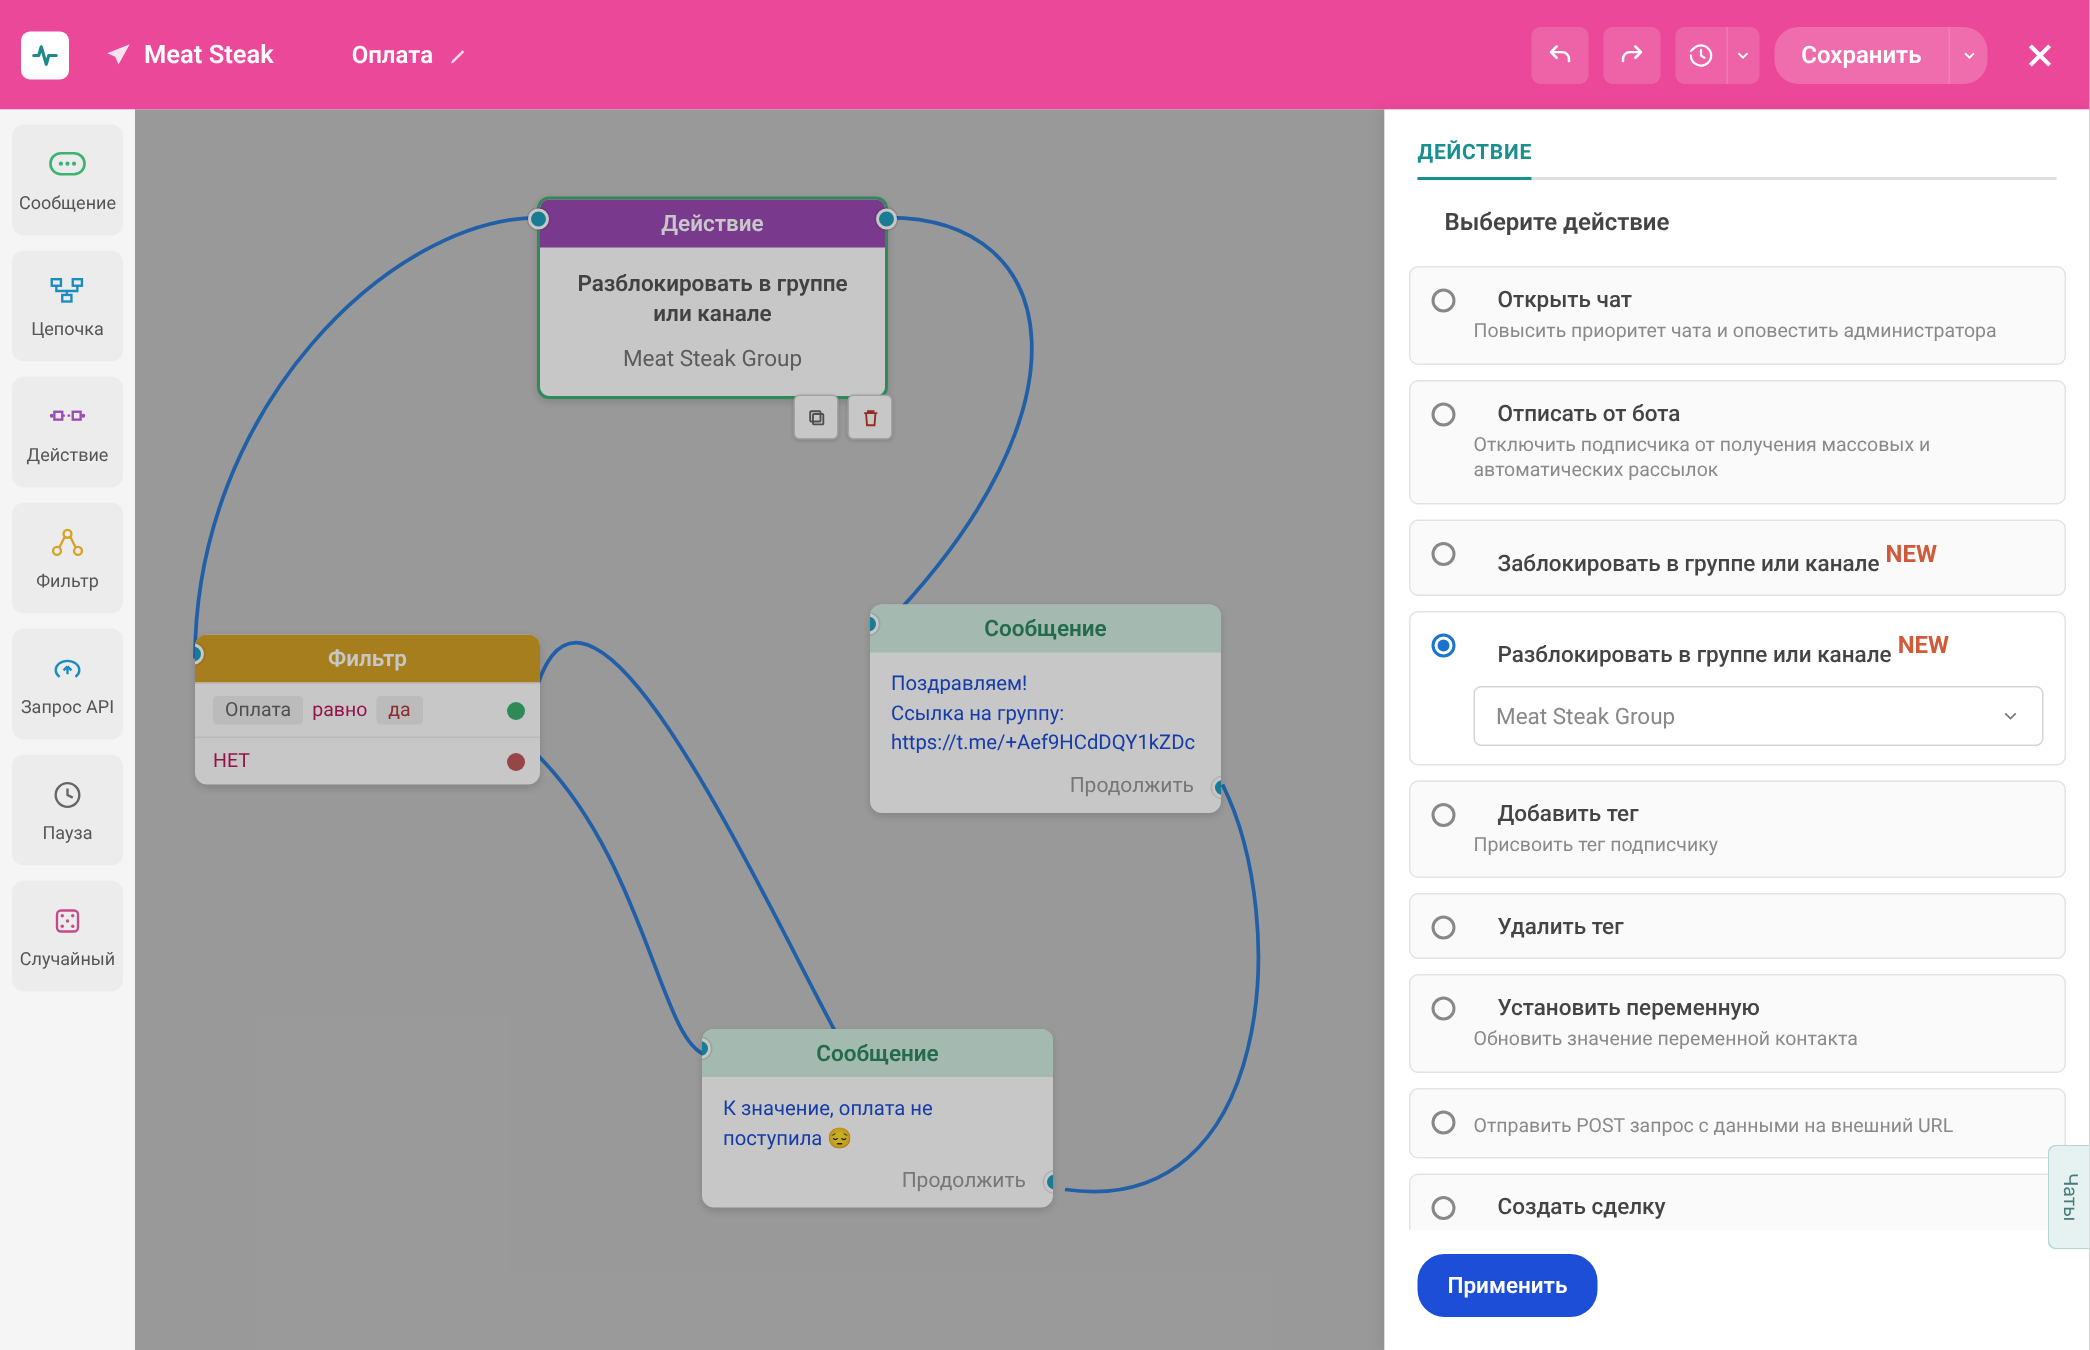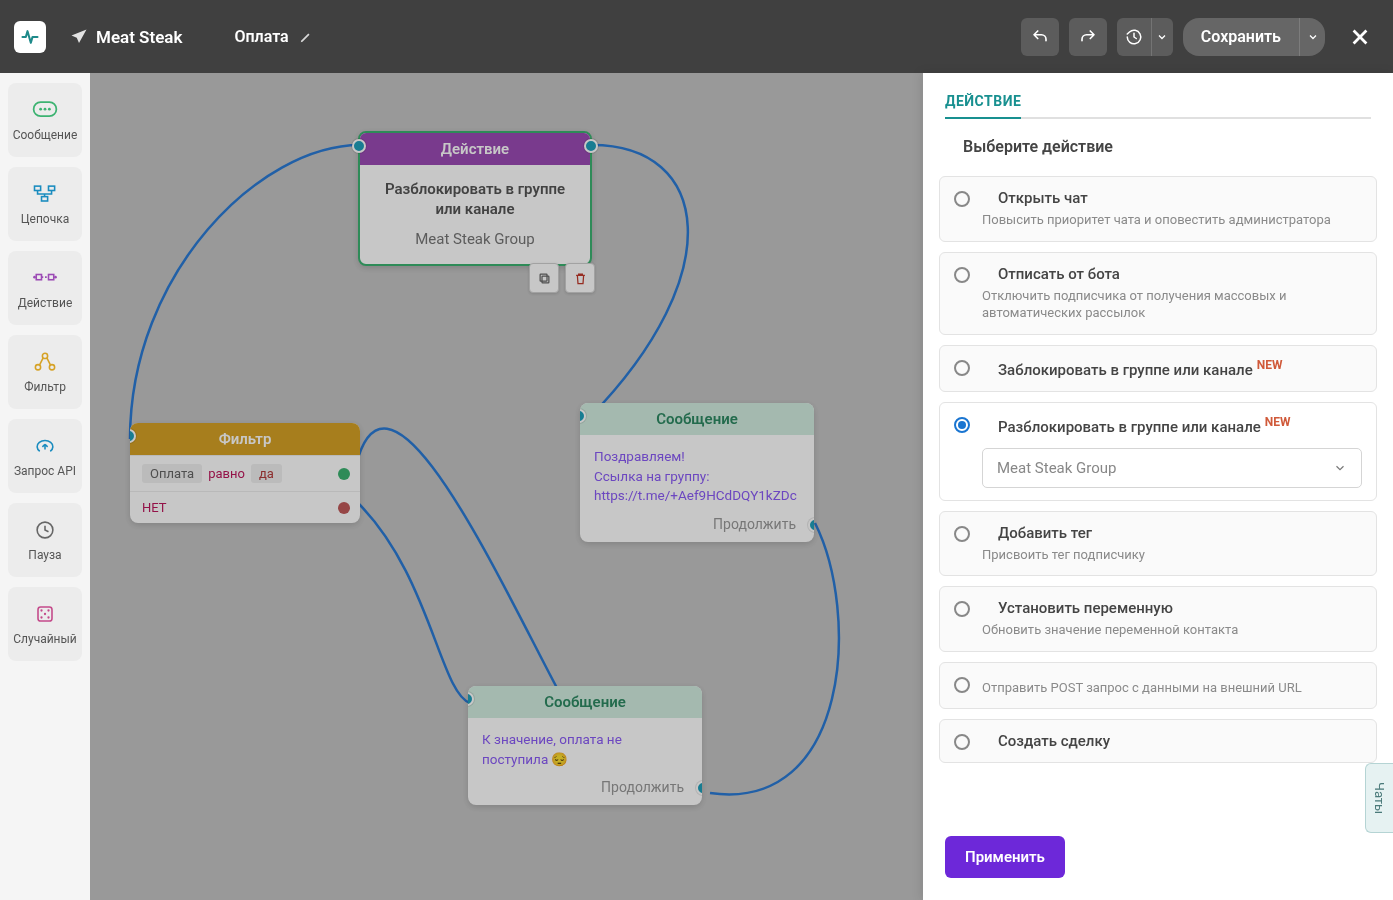--- a/index.html
+++ b/index.html
@@ -1,20 +1,20 @@
 <!DOCTYPE html>
 <html><head>
 <meta charset="utf-8">
 <style>
   * { box-sizing: border-box; margin: 0; padding: 0; font-family: -apple-system, BlinkMacSystemFont, "Segoe UI", Roboto, Arial, sans-serif; }
   html, body { width: 100%; height: 100%; overflow: hidden; }
   body { display: flex; flex-direction: column; background: #f5f5f5; }
   
   
-  .topbar { height: 73px; background: #404040; display: flex; align-items: center; padding: 0 14px; justify-content: space-between; }
+  .topbar { height: 73px; background: #ec4899; display: flex; align-items: center; padding: 0 14px; justify-content: space-between; }
   .topbar-left { display: flex; align-items: center; gap: 10px; }
   .logo { width: 32px; height: 32px; background: #fff; border-radius: 6px; display: flex; align-items: center; justify-content: center; }
   .logo svg { width: 20px; height: 20px; }
   .crumb-group { display: flex; align-items: center; position: relative; }
   .crumb1 { display: flex; align-items: center; gap: 8px; height: 48px; padding: 0 24px 0 14px; color: #fff; font-weight: 600; font-size: 17px; }
   .paperplane { width: 18px; height: 18px; }
   .crumb-sep { width: 0; height: 0; border-top: 24px solid transparent; border-bottom: 24px solid transparent; border-left: 14px solid rgba(255,255,255,0); }
   .crumb2 { display: flex; align-items: center; gap: 10px; height: 48px; padding: 0 14px; color: #fff; font-weight: 600; font-size: 16px; }
   .pencil-icon { width: 14px; height: 14px; opacity: .8; }
   .topbar-right { display: flex; align-items: center; gap: 10px; }
@@ -65,45 +65,45 @@
   .filter-row { display: flex; align-items: center; padding: 8px 12px; border-top: 1px solid #eee; position: relative; font-size: 13px; gap: 6px; }
   .chip { background: #f0f0f0; padding: 2px 8px; border-radius: 3px; color: #666; }
   .chip.val { color: #b33a3a; }
   .filter-row .txt { color: #be185d; }
   .dot-g { position: absolute; right: 10px; top: 50%; transform: translateY(-50%); width: 12px; height: 12px; border-radius: 50%; }
   .dot-green { background: #3cb371; }
   .dot-red { background: #c05a5a; }
   
   .node-msg { background: #fff; border-radius: 8px; overflow: hidden; }
   .node-msg .hdr { background: #d3ede1; color: #2e8a63; text-align: center; padding: 7px 0; font-size: 15px; font-weight: 600; }
-  .node-msg .body { padding: 12px 14px 6px; font-size: 13.5px; color: #8b5cf6; line-height: 1.45; }
+  .node-msg .body { padding: 12px 14px 6px; font-size: 13.5px; color: #1d4ed8; line-height: 1.45; }
   .node-msg .cont { text-align: right; padding: 4px 18px 10px; font-size: 14px; color: #999; position: relative; }
   .msg1 { left: 490px; top: 330px; width: 234px; }
   .msg2 { left: 378px; top: 613px; width: 234px; }
   
   
   .sidebar { width: 470px; background: #fff; display: flex; flex-direction: column; box-shadow: -2px 0 10px rgba(0,0,0,.1); z-index: 5; }
   .sb-tabs { padding: 18px 22px 0; }
   .sb-tab-row { border-bottom: 2px solid #e0e0e0; position: relative; }
   .sb-tab { display: inline-block; padding: 0 0 8px; color: #189090; font-weight: 700; font-size: 14px; letter-spacing: .5px; border-bottom: 2px solid #189090; margin-bottom: -2px; }
   .sb-subtitle { padding: 18px 22px 4px; font-weight: 600; color: #444; font-size: 16px; margin-left: 18px; }
   .sb-list { flex: 1; overflow-y: auto; padding: 6px 16px 14px; }
   .act-item { border: 1px solid #e3e3e3; border-radius: 6px; padding: 12px 14px; margin-top: 10px; display: flex; gap: 12px; cursor: pointer; background: #fafafa; }
   .act-item.selected { background: #fff; box-shadow: 0 0 0 1px #fff; }
   .radio { width: 16px; height: 16px; border: 2px solid #888; border-radius: 50%; flex-shrink: 0; margin-top: 2px; position: relative; }
   .act-item.selected .radio { border-color: #1a75d1; }
   .act-item.selected .radio::after { content: ""; position: absolute; inset: 2px; background: #1a75d1; border-radius: 50%; }
   .act-body { flex: 1; }
   .act-title { font-size: 15px; color: #444; font-weight: 500; margin-left: 16px; }
   .act-desc { font-size: 13px; color: #8a8a8a; margin-top: 4px; line-height: 1.35; }
-  .badge-new { font-size: 12px; color: #d05a3a; font-weight: 700; vertical-align: super; margin-left: 4px; }
+  .badge-new { font-size: 16px; color: #d05a3a; font-weight: 700; vertical-align: super; margin-left: 4px; }
   .select-box { margin-top: 12px; border: 1px solid #d5d5d5; border-radius: 5px; padding: 10px 14px; color: #888; font-size: 15px; display: flex; justify-content: space-between; align-items: center; background: #fff; }
   .select-box svg { width: 14px; height: 14px; stroke: #777; fill: none; stroke-width: 2; }
   .sb-footer { padding: 16px 22px 22px; }
-  .apply-btn { background: #6d28d9; color: #fff; border: none; border-radius: 6px; padding: 12px 20px; font-size: 15px; font-weight: 600; cursor: pointer; }
+  .apply-btn { background: #1d4ed8; color: #fff; border: none; border-radius: 18px; padding: 12px 20px; font-size: 15px; font-weight: 600; cursor: pointer; }
 </style>
 </head>
 <body>
 
 <div class="topbar">
   <div class="topbar-left">
     <div class="logo">
       <svg viewBox="0 0 24 24">
           <path d="M3 12h4l2-7 4 14 2-7h6" stroke="#1e8a8a" stroke-width="2.5" fill="none" stroke-linecap="round" stroke-linejoin="round"></path>
         </svg>
@@ -352,20 +352,26 @@
       </div>
 
       <div class="act-item">
         <div class="radio"></div>
         <div class="act-body">
           <div class="act-title">Добавить тег</div>
           <div class="act-desc">Присвоить тег подписчику</div>
         </div>
       </div>
 
+      <div class="act-item">
+        <div class="radio"></div>
+        <div class="act-body">
+          <div class="act-title">Удалить тег</div>
+        </div>
+      </div>
 
       <div class="act-item">
         <div class="radio"></div>
         <div class="act-body">
           <div class="act-title">Установить переменную</div>
           <div class="act-desc">Обновить значение переменной контакта</div>
         </div>
       </div>
 
       <div class="act-item">

